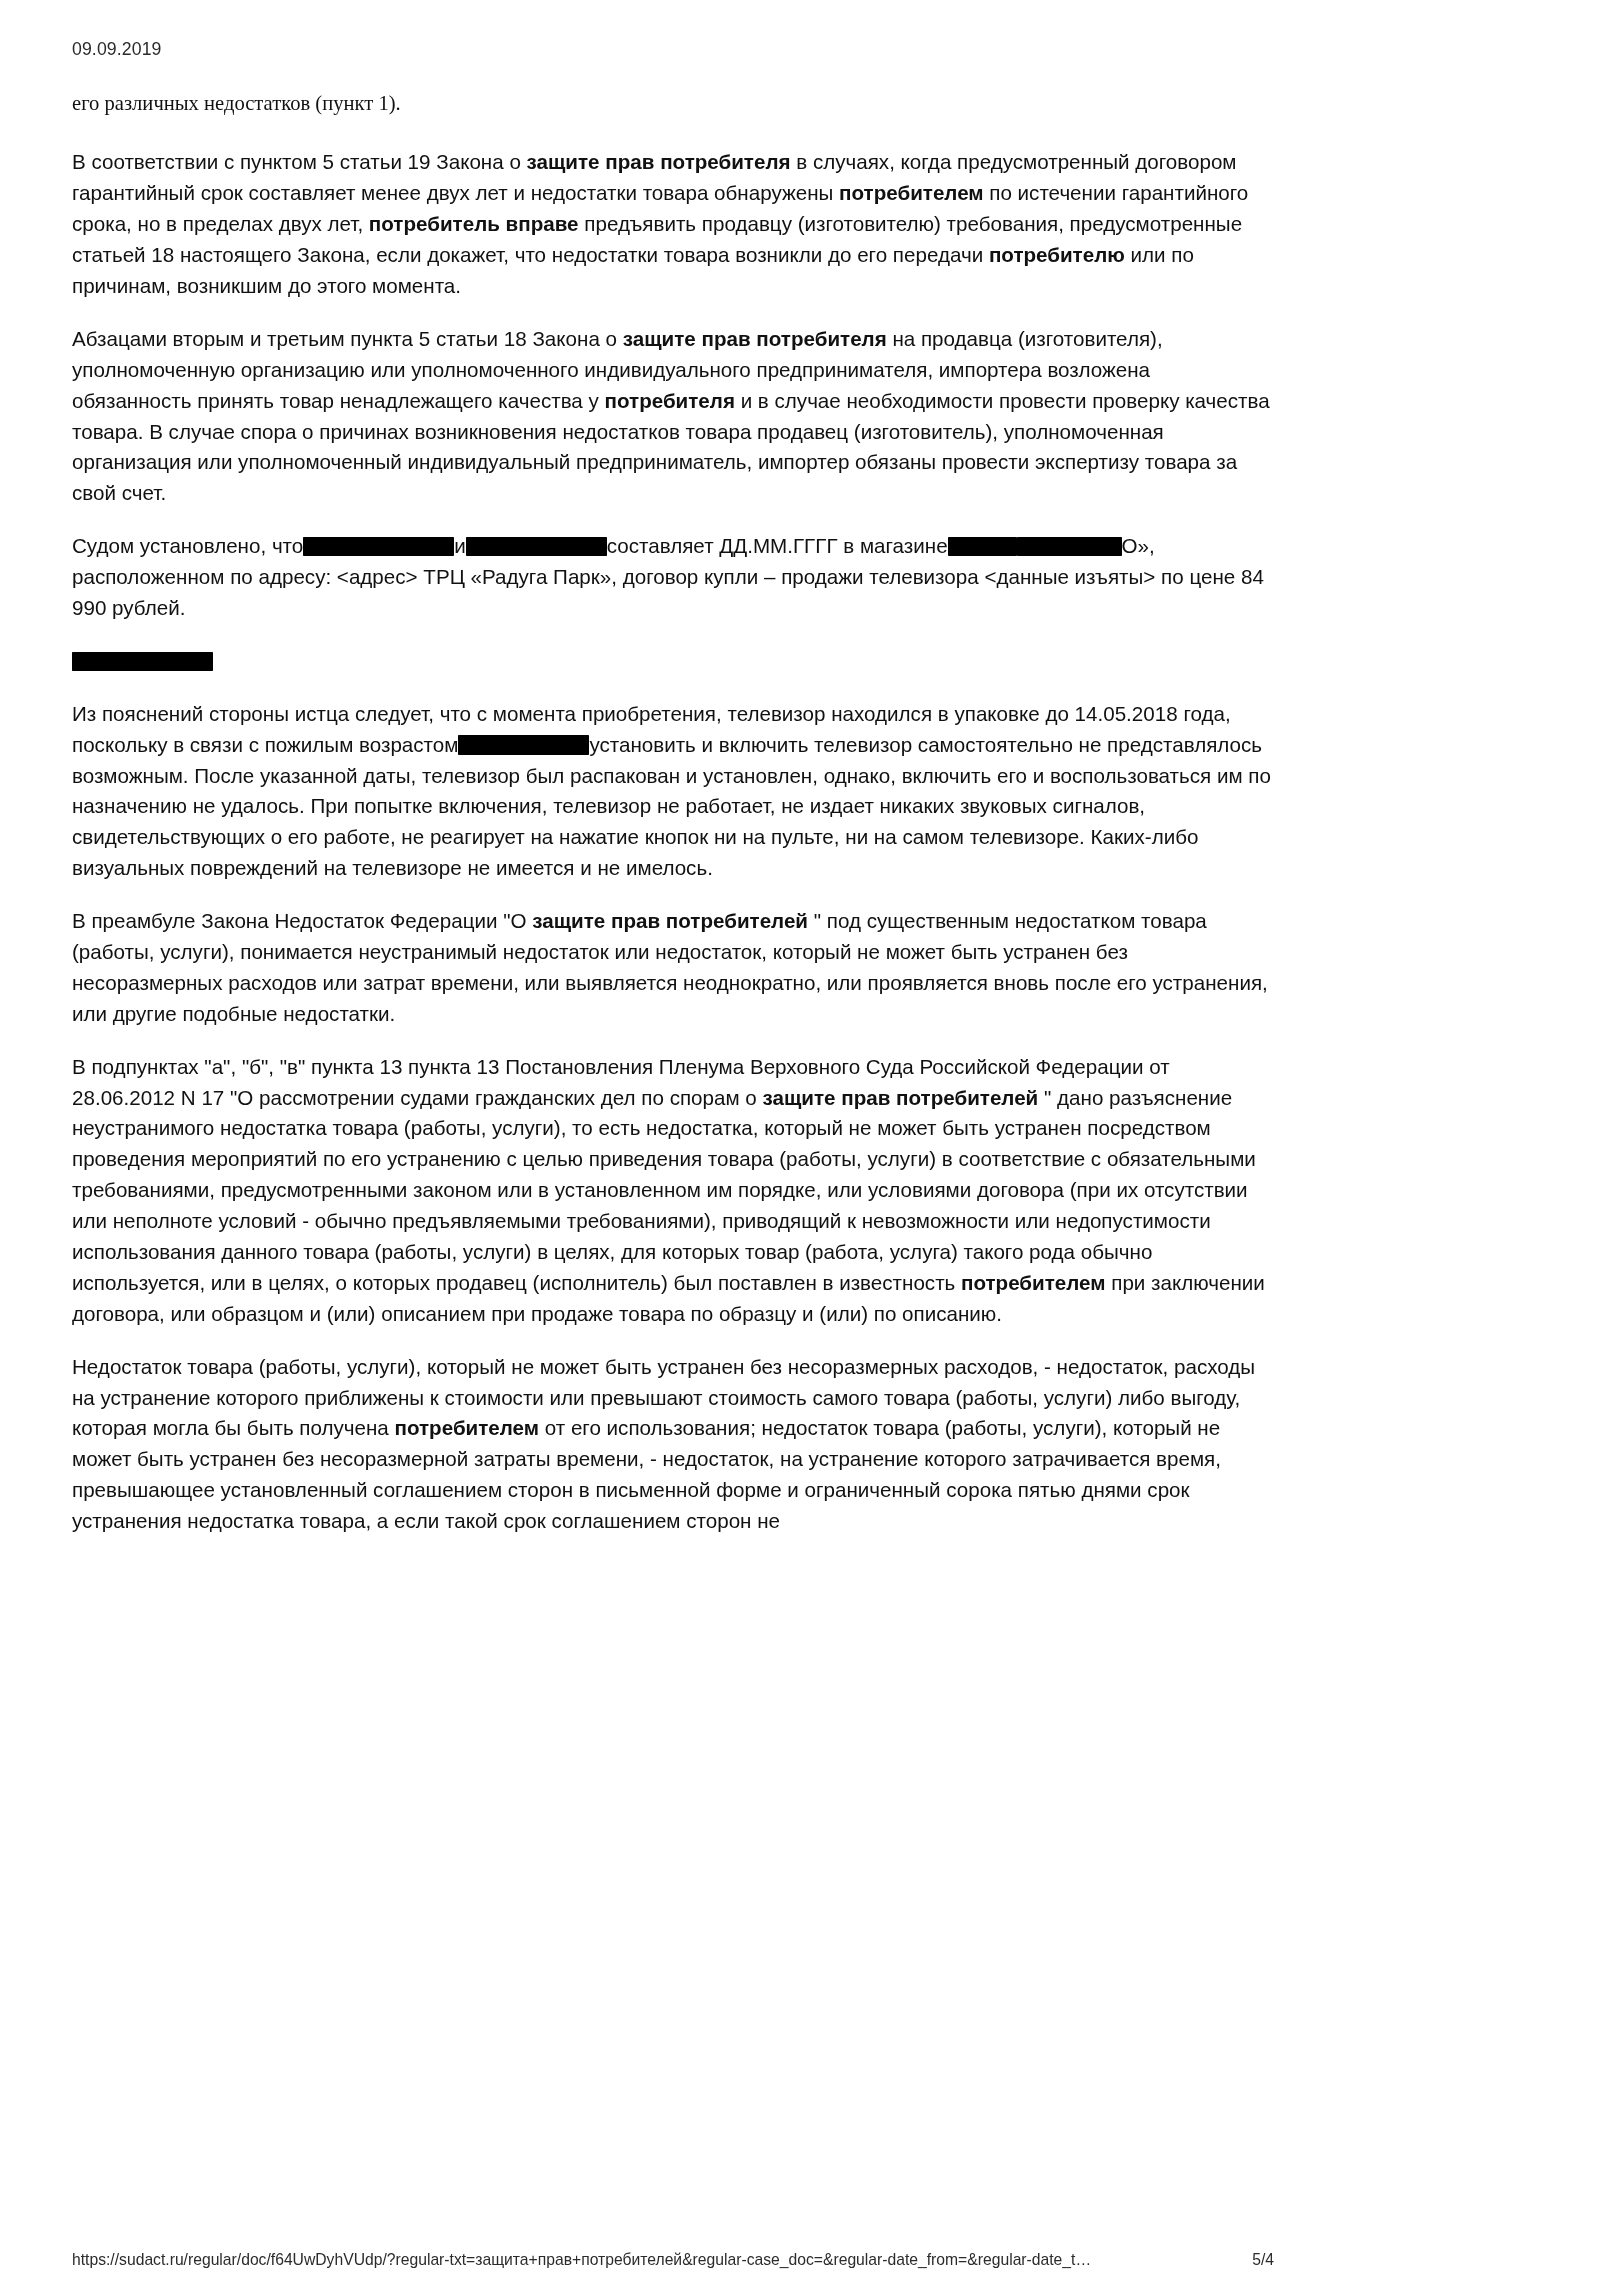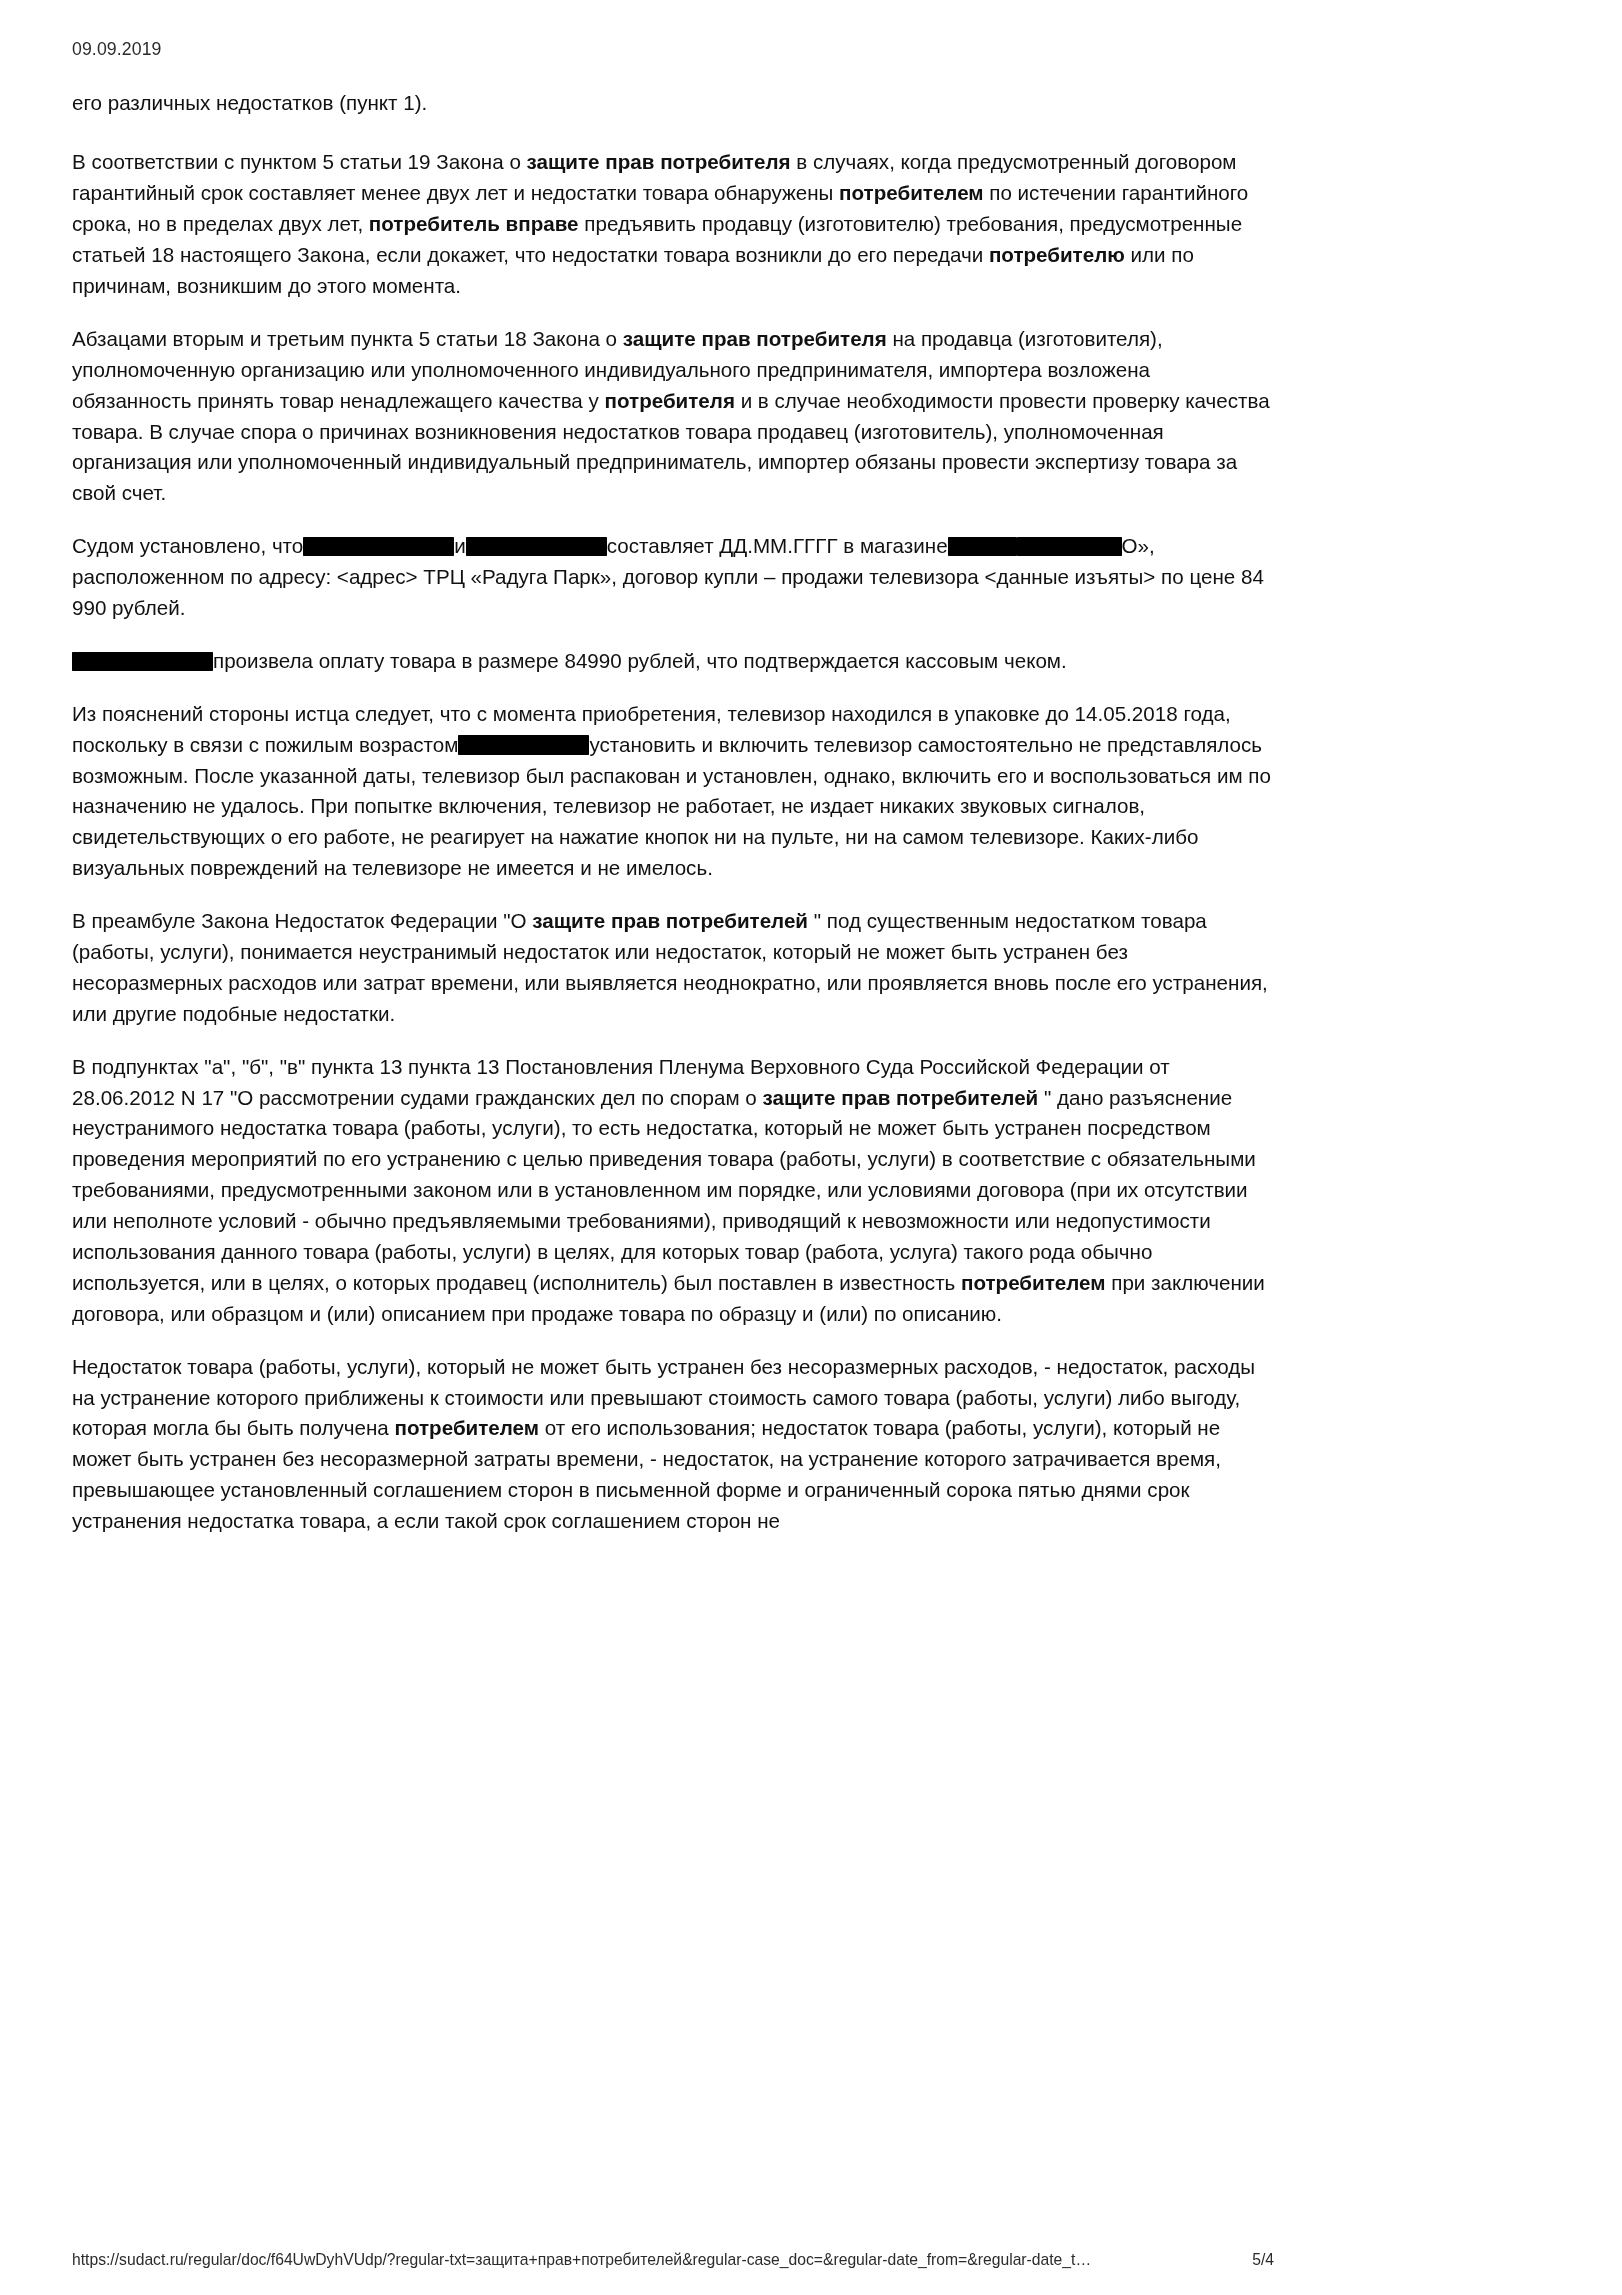--- a/index.html
+++ b/index.html
@@ -43,20 +43,21 @@
     line-height: 1.50;
     color: #111111;
     text-align: left;
   }
   .para {
     margin: 0 0 22px 0;
     text-indent: 0;
   }
   .para.first {
     margin-bottom: 29px;
+    font-family: Liberation Serif, serif;
   }
   b {
     font-weight: bold;
   }
   .redact {
     display: inline-block;
     background: #000000;
     color: transparent;
     vertical-align: baseline;
     height: 19.6px;
@@ -113,21 +114,21 @@
 
     <p class="para">
       <span>Абзацами вторым и третьим пункта 5 статьи 18 Закона о </span><b>защите прав потребителя</b><span> на продавца (изготовителя), уполномоченную организацию или уполномоченного индивидуального предпринимателя, импортера возложена обязанность принять товар ненадлежащего качества у </span><b>потребителя</b><span> и в случае необходимости провести проверку качества товара. В случае спора о причинах возникновения недостатков товара продавец (изготовитель), уполномоченная организация или уполномоченный индивидуальный предприниматель, импортер обязаны провести экспертизу товара за свой счет.</span>
     </p>
 
     <p class="para">
       <span>Судом установлено, что</span><span class="redact r1"></span><span>и</span><span class="redact r2"></span><span>составляет ДД.ММ.ГГГГ в магазине</span><span class="redact r3"></span><span class="redact r4"></span><span>О», расположенном по адресу: &lt;адрес&gt; ТРЦ «Радуга Парк», договор купли – продажи телевизора &lt;данные изъяты&gt; по цене 84 990 рублей.</span>
     </p>
 
     <p class="para">
-      <span class="redact r5"></span><span>произвела оплату товара в размере 84990 рублей, что подтверждается кассовым чеком.</span>
+      <span class="redact r5"></span>
     </p>
 
     <p class="para">
       <span>Из пояснений стороны истца следует, что с момента приобретения, телевизор находился в упаковке до 14.05.2018 года, поскольку в связи с пожилым возрастом</span><span class="redact r6"></span><span>установить и включить телевизор самостоятельно не представлялось возможным. После указанной даты, телевизор был распакован и установлен, однако, включить его и воспользоваться им по назначению не удалось. При попытке включения, телевизор не работает, не издает никаких звуковых сигналов, свидетельствующих о его работе, не реагирует на нажатие кнопок ни на пульте, ни на самом телевизоре. Каких-либо визуальных повреждений на телевизоре не имеется и не имелось.</span>
     </p>
 
 
     <p class="para">
       <span>В преамбуле Закона Недостаток Федерации "О </span><b>защите прав потребителей</b><span> " под существенным недостатком товара (работы, услуги), понимается неустранимый недостаток или недостаток, который не может быть устранен без несоразмерных расходов или затрат времени, или выявляется неоднократно, или проявляется вновь после его устранения, или другие подобные недостатки.</span>
     </p>

